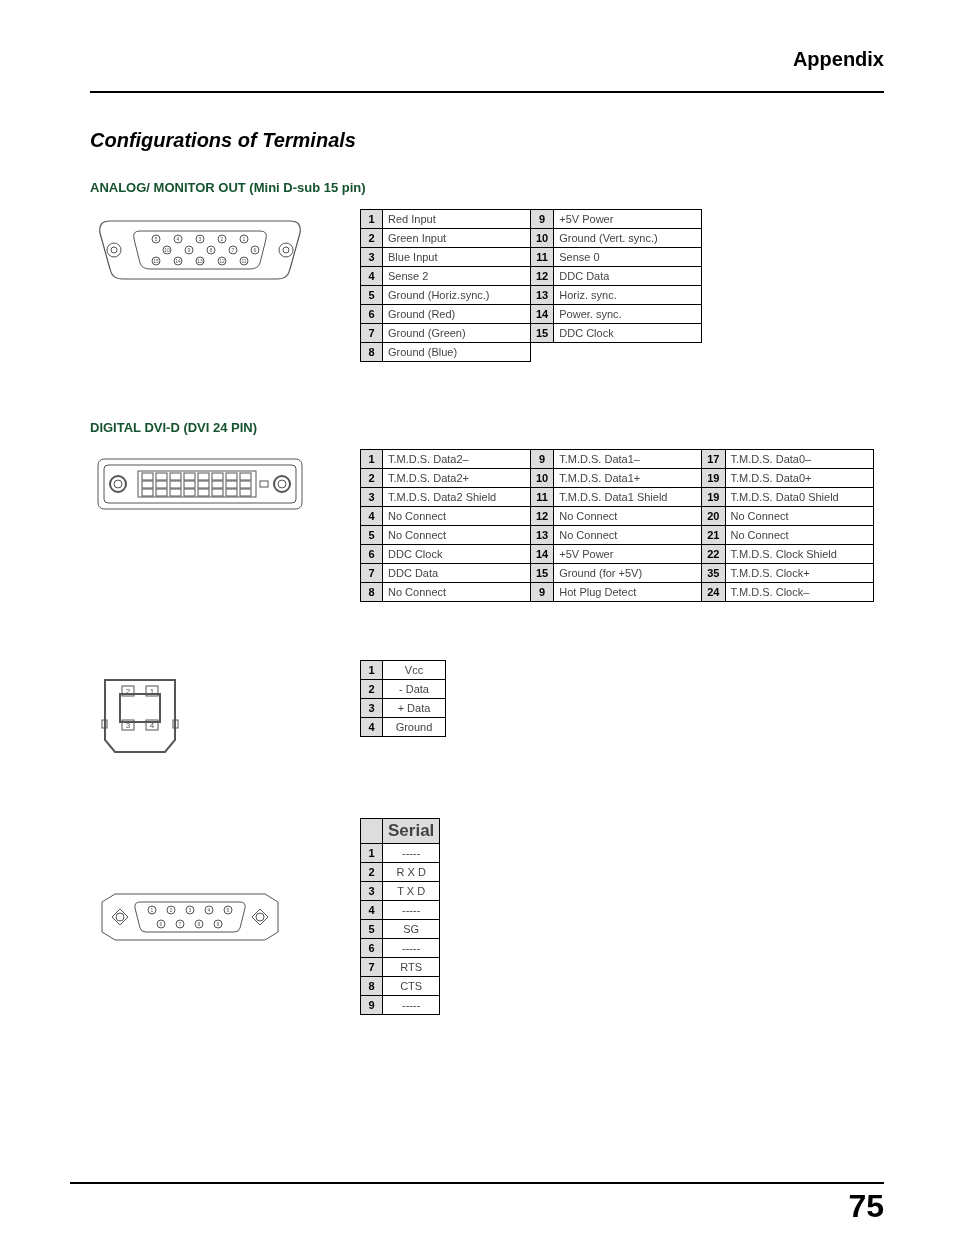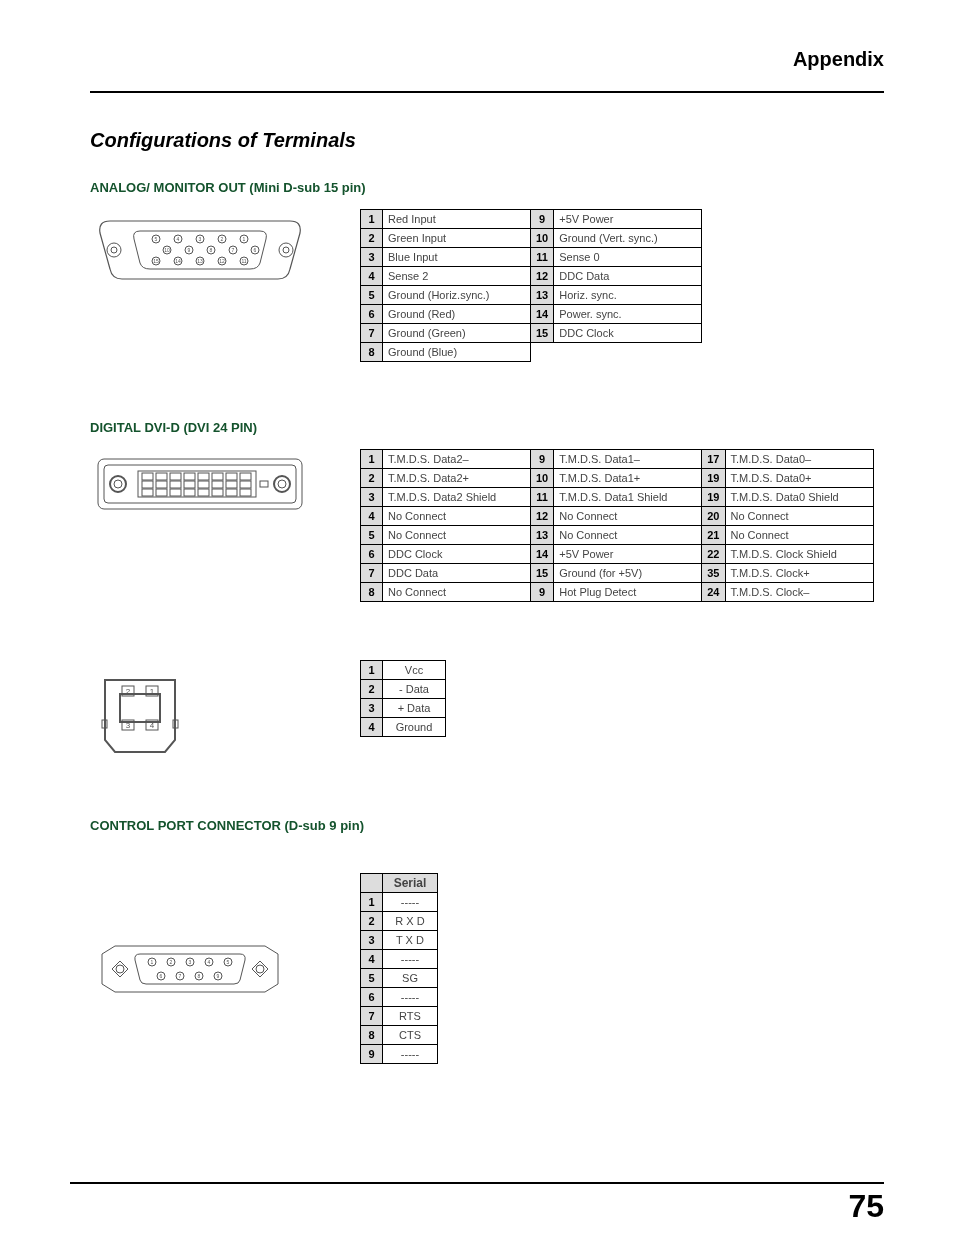--- a/index.html
+++ b/index.html
@@ -69,21 +69,21 @@
   table.pin td.val { width: 148px; }
 
   
   table.usb td.val { width: 63px; text-align: center; }
 
   
   table.serial th {
     border: 1px solid #000;
     background: #ddd;
     font-weight: bold;
-    font-size: 12px;
+    font-size: 17px;
     text-align: center;
     padding: 2px 5px;
   }
   table.serial td.val { width: 55px; text-align: center; }
 
   
   .footer {
     position: absolute;
     bottom: 10px;
     left: 70px;
@@ -370,21 +370,20 @@
             <tr>
               <td class="num">4</td>
               <td class="val">Ground</td>
             </tr>
           </tbody>
       </table>
     </div>
   </div>
 
   <div class="section" style="margin-bottom:20px;">
-    <div class="section-label">CONTROL PORT CONNECTOR (D-sub 9 pin)</div>
     <div class="section-row" style="align-items:center; margin-top:40px;">
       <div class="diagram-col">
         <svg width="200" height="70" viewBox="0 0 200 70">
           <path d="M25 12 H175 L188 20 V50 L175 58 H25 L12 50 V20 Z" fill="none" stroke="#555"></path>
 
           <g fill="none" stroke="#555">
             <path d="M22 35 L30 27 L38 35 L30 43 Z"></path>
               <circle cx="30" cy="35" r="4"></circle>
             <path d="M162 35 L170 27 L178 35 L170 43 Z"></path>
               <circle cx="170" cy="35" r="4"></circle>

